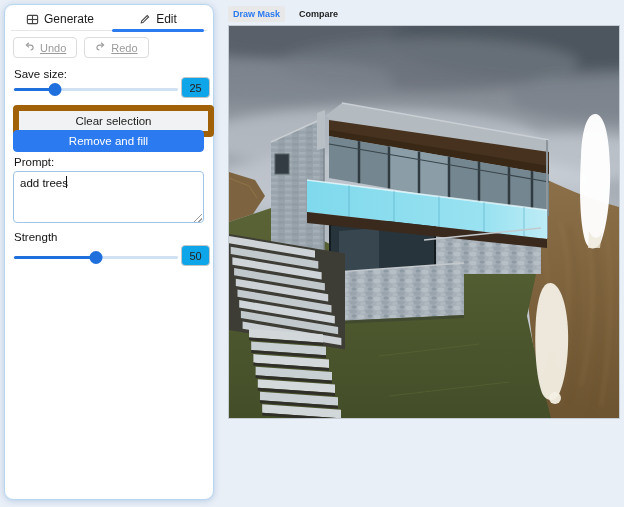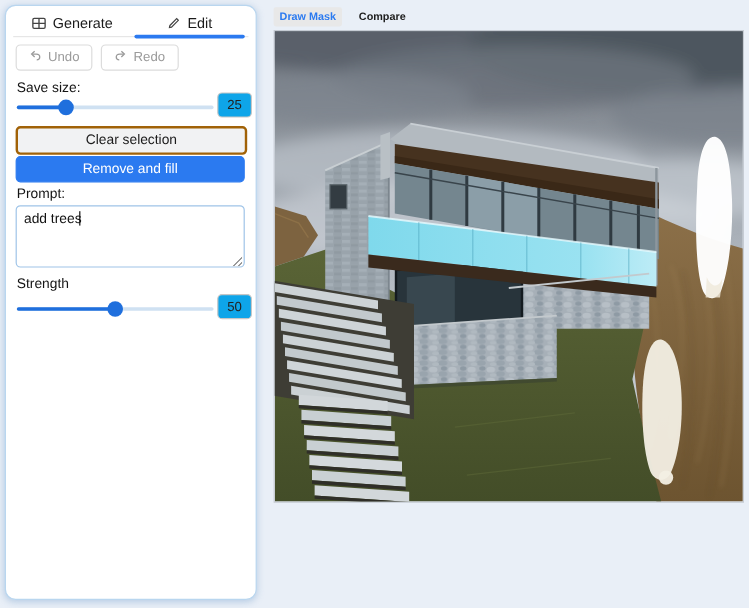--- a/index.html
+++ b/index.html
@@ -11,32 +11,32 @@
     border:1px solid #b9d6ef;border-radius:9px;box-shadow:0 1px 6px rgba(120,160,205,.45);}
   .tabbar{position:absolute;left:6px;right:6px;top:3px;height:22px;display:flex;
     border-bottom:1px solid #e6e6e6;}
   .tab{flex:1;display:flex;align-items:center;justify-content:center;gap:5px;
     font-size:12px;color:#1b1b1b;position:relative;cursor:pointer;}
   .tab .ticon{display:flex;color:#444;}
   .tab.active::after{content:"";position:absolute;left:3px;right:3px;bottom:-2px;height:3px;
     background:var(--accent);border-radius:3px;}
   .histrow{position:absolute;left:8px;top:32px;display:flex;gap:7px;}
   .hbtn{display:flex;align-items:center;gap:5px;font-size:11px;color:#9b9b9b;background:#fff;
-    border:1px solid #dcdcdc;border-radius:4px;padding:3px 10px;}
+    border:1px solid #dcdcdc;border-radius:4px;padding:3px 10px;text-decoration:underline;}
   .lbl{position:absolute;left:9px;font-size:11.5px;color:#141414;}
   .slider{position:absolute;left:9px;width:164px;height:14px;}
   .slider-track{position:absolute;left:0;right:0;top:6px;height:3px;background:#cfe1f2;border-radius:2px;}
   .slider-fill{position:absolute;left:0;top:6px;height:3px;background:#1f6fdd;border-radius:2px;width:25%;}
   .slider-thumb{position:absolute;top:1px;width:13px;height:13px;border-radius:50%;
     background:#1f6fdd;transform:translateX(-50%);left:25%;}
   .valbox{position:absolute;left:176px;width:27px;height:19px;border:1px solid #c6c6c6;border-radius:4px;
     font-size:11px;color:#222;display:flex;align-items:center;justify-content:center;background:#0ea5e9;}
   .btn{position:absolute;left:8px;width:189px;height:20px;border-radius:4px;font-size:11.5px;
     display:flex;align-items:center;justify-content:center;cursor:pointer;}
-  .btn.gray{background:#f1f2f3;border:2px solid #a16207;color:#1b1b1b;}
+  .btn.gray{background:#f1f2f3;border:6px solid #a16207;color:#1b1b1b;}
   .btn.blue{background:var(--accent);border:1px solid var(--accent);color:#fff;font-weight:normal;}
   .prompt-area{position:absolute;left:8px;top:166px;width:177px;height:40px;resize:none;
     border:1px solid #9fc4e8;border-radius:4px;font-family:"Liberation Sans",sans-serif;
     font-size:11.5px;color:#111;padding:5px 6px;outline:none;}
   .caret{position:absolute;left:61px;top:171px;width:1px;height:12px;background:#111;}
   .resize-grip{position:absolute;left:188px;top:208px;width:9px;height:9px;
     background:repeating-linear-gradient(-45deg,transparent 0 2px,#9a9a9a 2px 3px);
     clip-path:polygon(100% 0,100% 100%,0 100%);}
 
   

